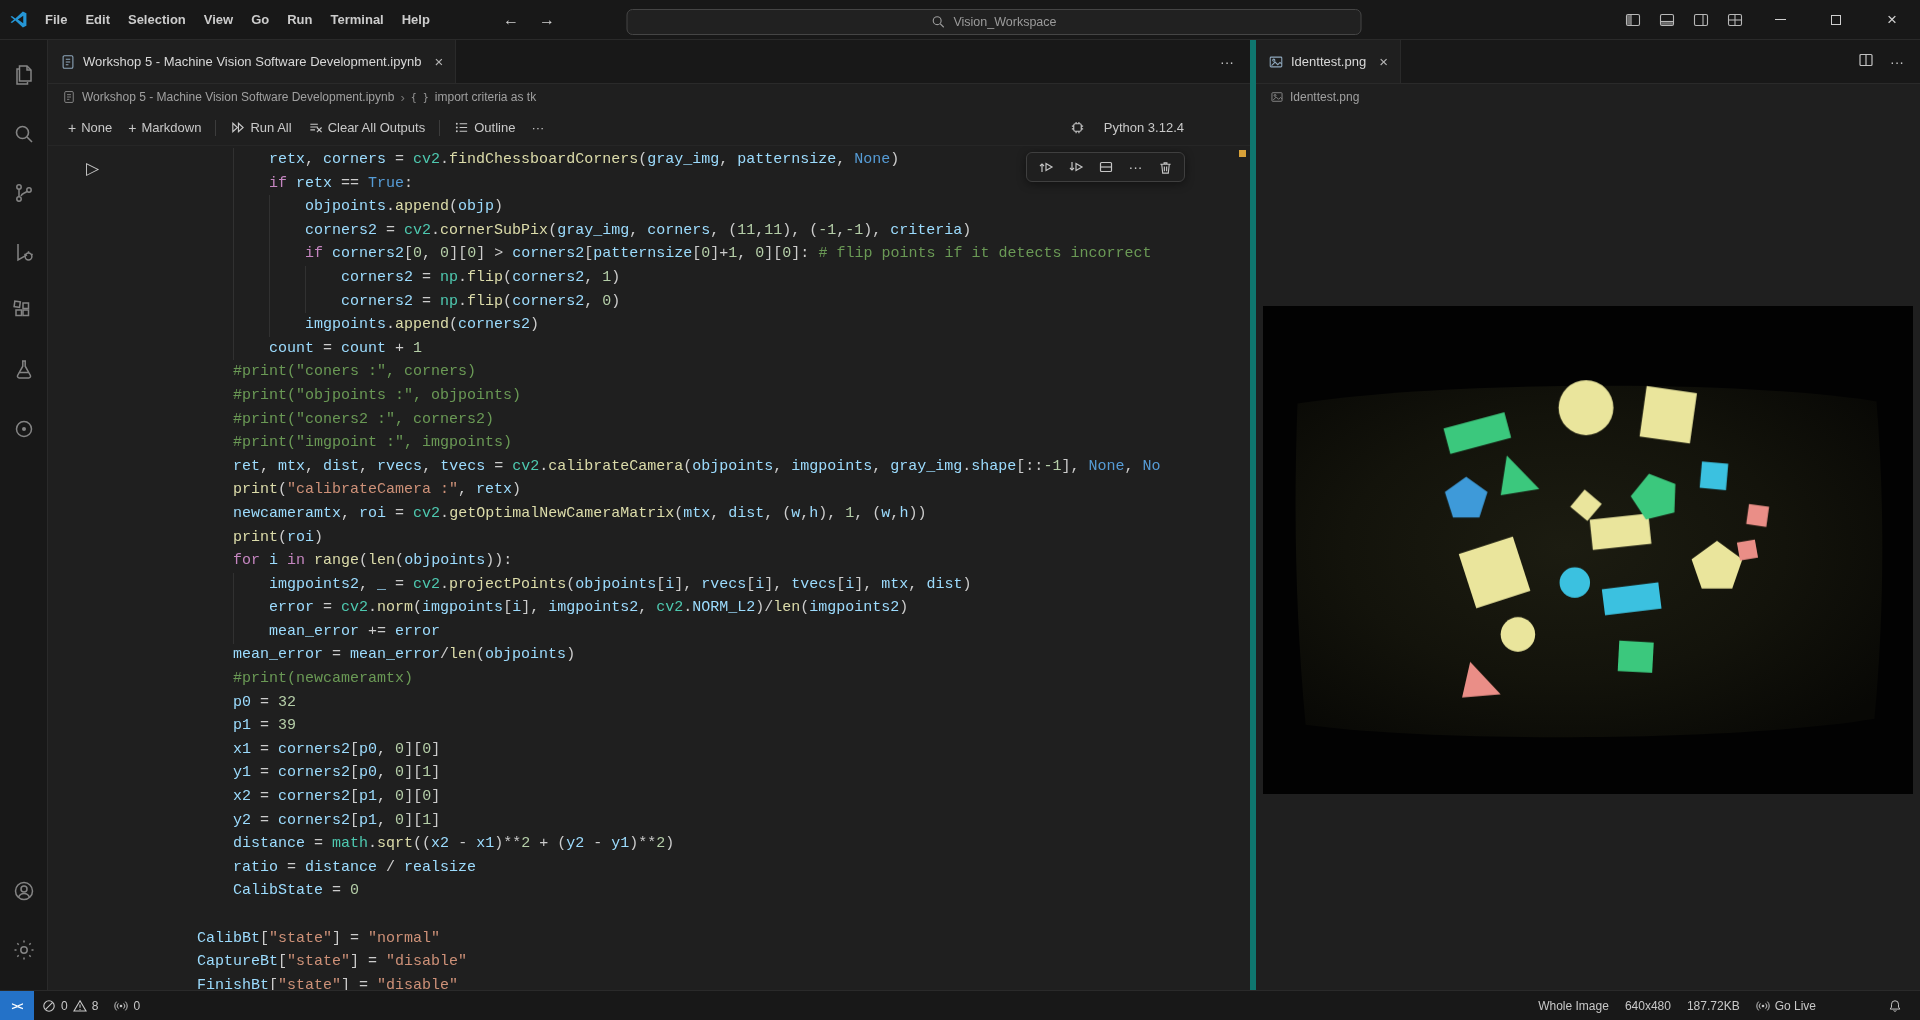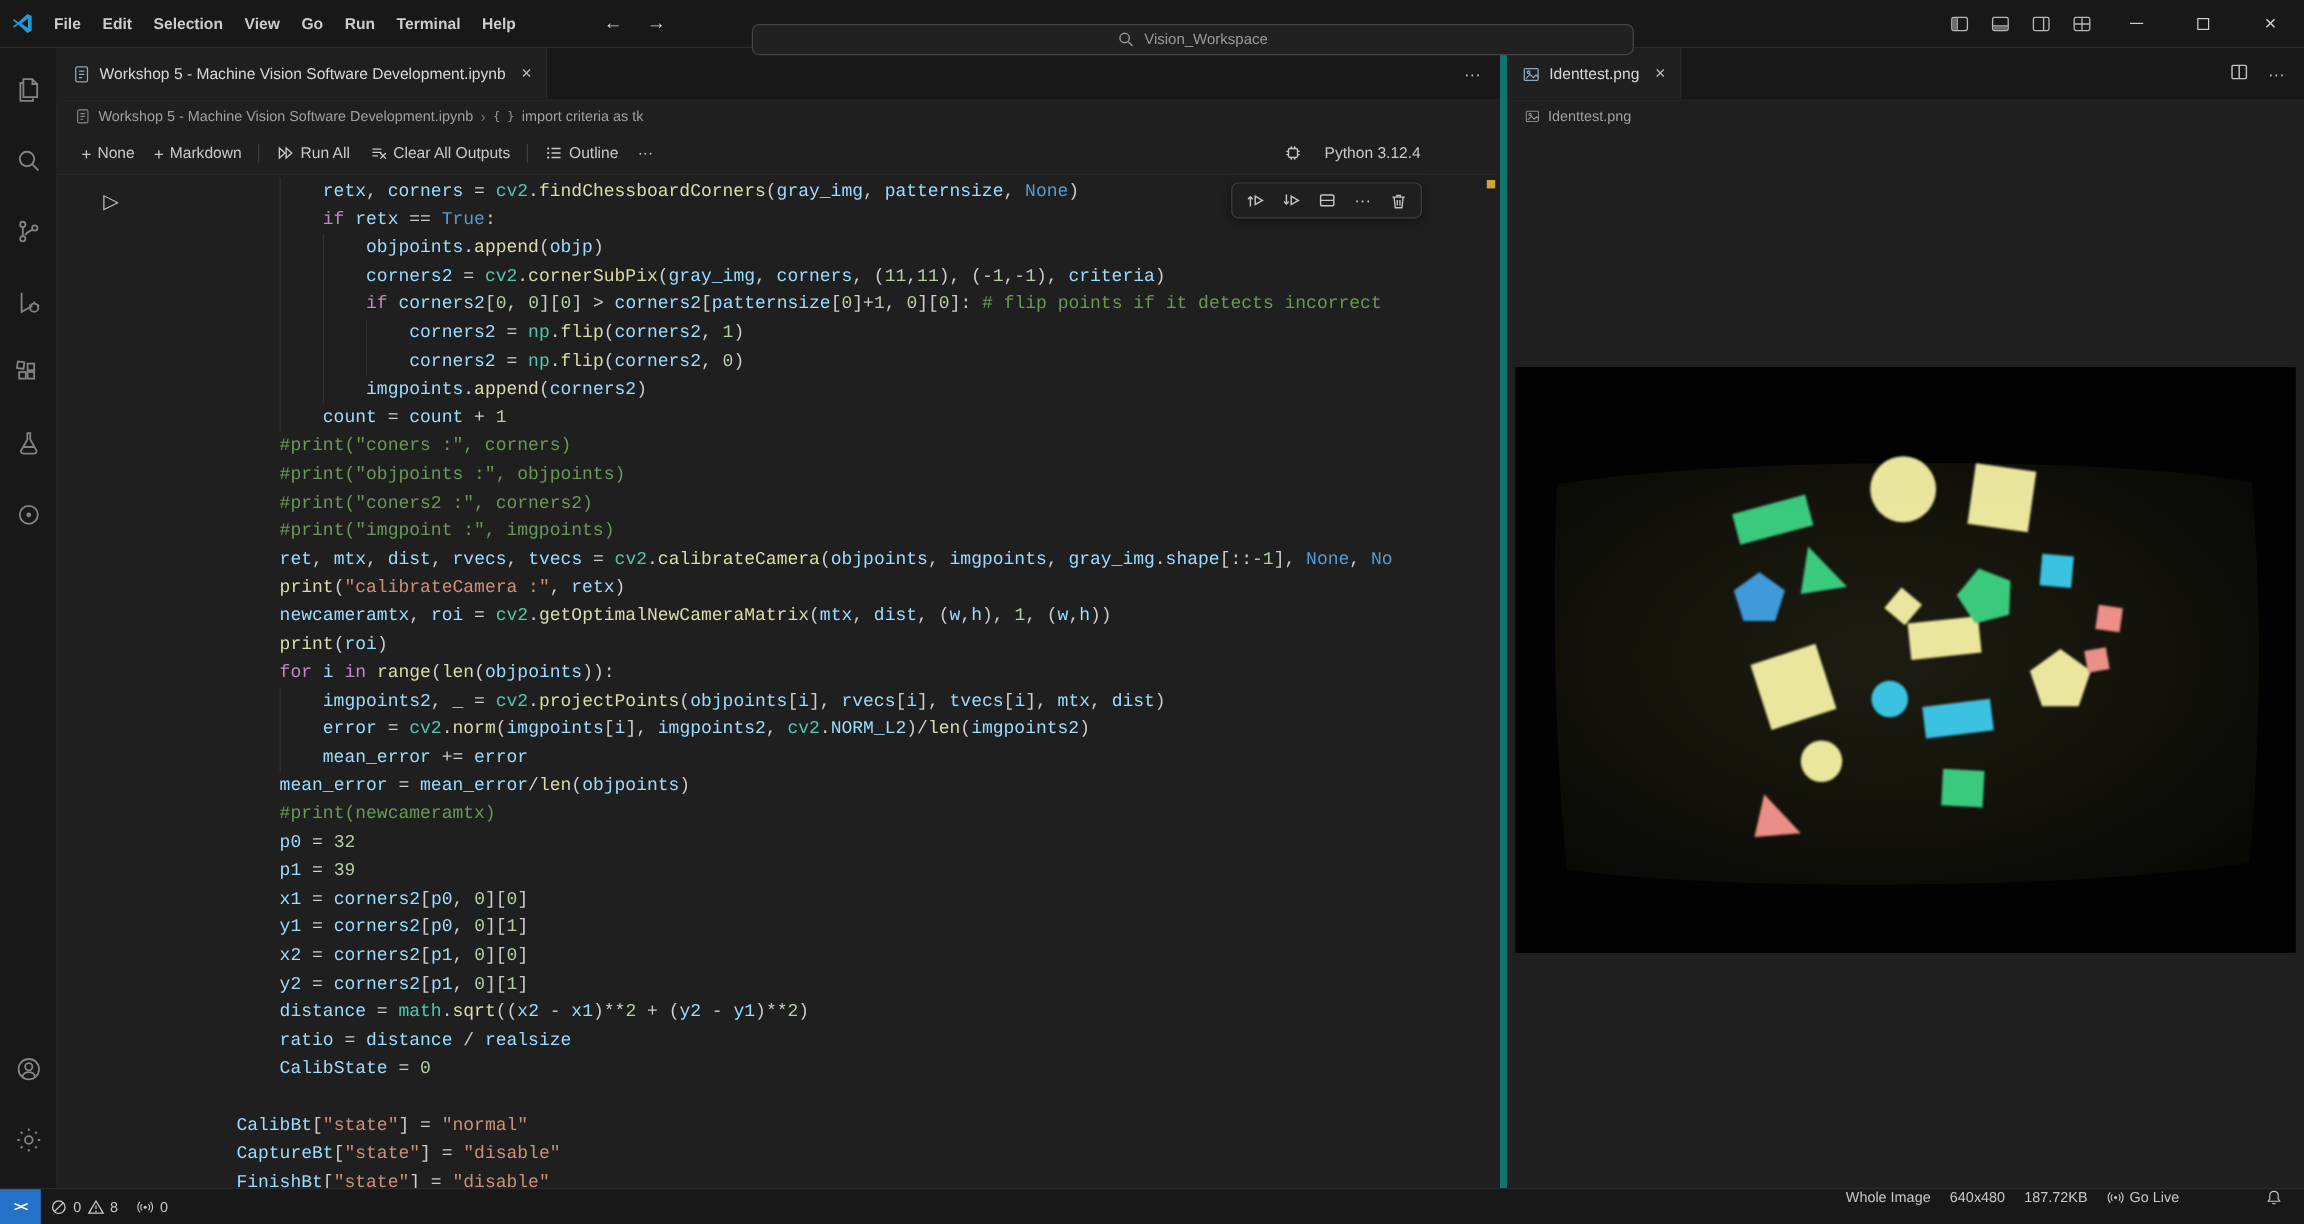--- a/index.html
+++ b/index.html
@@ -13,21 +13,21 @@
   .app { width:1920px; height:1020px; display:flex; flex-direction:column; }
 
   
   .titlebar { height:40px; flex:0 0 auto; background:#181818; border-bottom:1px solid #2a2a2a;
               display:flex; align-items:center; position:relative; }
   .logo { width:36px; display:flex; align-items:center; justify-content:center; }
   .menus { display:flex; align-items:center; }
   .menu-item { padding:0 9px; font-size:13px; line-height:40px; color:#cccccc; cursor:default;font-weight:bold; }
   .nav { display:flex; gap:20px; margin-left:64px; color:#d0d0d0; font-size:16px; }
   .nav span { line-height:40px; }
-  .cmd-center { position:absolute; left:calc(50% + 34px); transform:translateX(-50%); top:20px;
+  .cmd-center { position:absolute; left:calc(50% + 34px); transform:translateX(-50%); top:9px;
                 width:735px; height:26px; background:#212121; border:1px solid #454545; border-radius:6px;
                 display:flex; align-items:center; justify-content:center; gap:8px;
                 color:#9b9b9b; font-size:12.5px; }
   .win-controls { margin-left:auto; display:flex; align-items:stretch; height:100%; }
   .layout-btn { width:34px; display:flex; align-items:center; justify-content:center; }
   .win-btn { width:56px; display:flex; align-items:center; justify-content:center; color:#cfcfcf; font-size:15px; }
   .minbar { display:inline-block; width:11px; height:1px; background:#cfcfcf; }
   .maxbox { display:inline-block; width:10px; height:10px; border:1px solid #cfcfcf; }
 
   
@@ -84,21 +84,21 @@
   .image-area { flex:1; min-height:0; display:flex; align-items:center; justify-content:center; background:#1f1f1f; }
   .image-frame { width:650px; height:488px; background:#000; }
   .ident-img { width:100%; height:100%; display:block; }
 
   
   .statusbar { height:30px; flex:0 0 auto; background:#181818; border-top:1px solid #2a2a2a;
                display:flex; align-items:stretch; font-size:12px; color:#c8c8c8; }
   .remote { width:34px; background:#2472c8; color:#fff; display:flex; align-items:center;
             justify-content:center; font-size:11px; font-weight:bold; letter-spacing:-1px; }
   .sb-item { display:flex; align-items:center; gap:5px; padding:0 8px; }
-  .sb-right { margin-left:auto; display:flex; align-items:flex-start; padding-right:10px; }
+  .sb-right { margin-left:auto; display:flex; align-items:center; padding-right:10px; }
   .sb-gap { width:56px; }
 
   .icon svg, svg.icon { display:block; }
 </style>
 </head>
 <body>
 
 <div class="app">
 
   <div class="titlebar">

